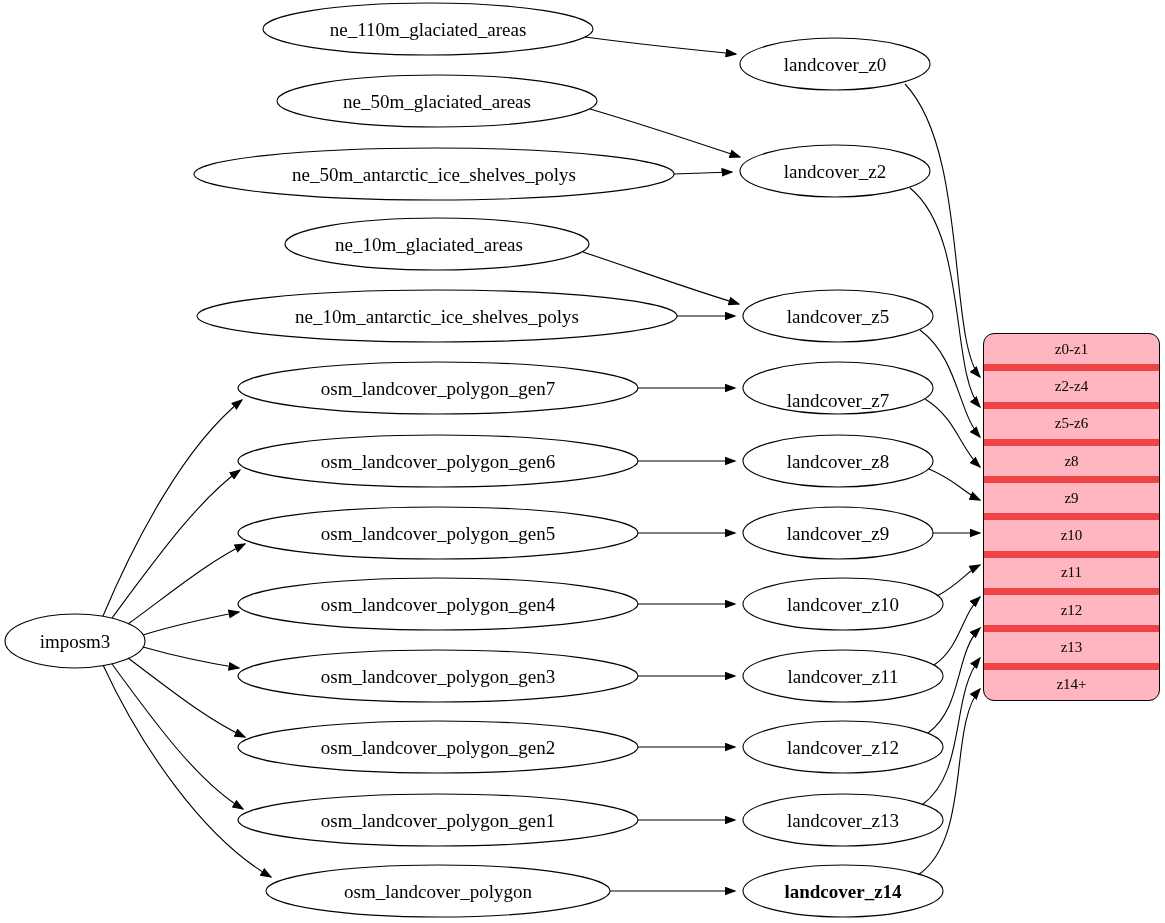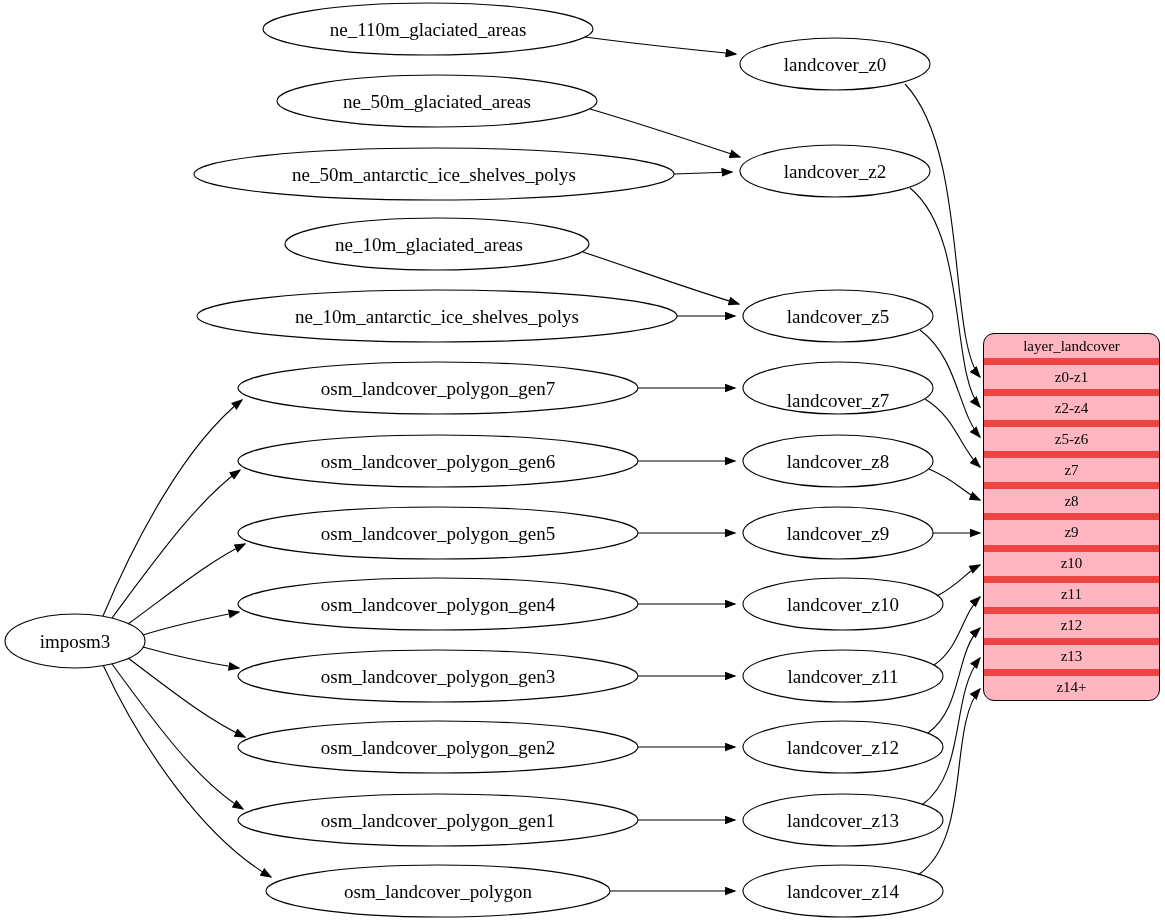--- a/index.html
+++ b/index.html
@@ -168,28 +168,26 @@
   <div class="node-label" style="left:835px; top:64px;">landcover_z0</div>
   <div class="node-label" style="left:835px; top:171px;">landcover_z2</div>
   <div class="node-label" style="left:838px; top:316px;">landcover_z5</div>
   <div class="node-label" style="left:838px; top:400px;">landcover_z7</div>
   <div class="node-label" style="left:838px; top:461px;">landcover_z8</div>
   <div class="node-label" style="left:838px; top:533px;">landcover_z9</div>
   <div class="node-label" style="left:843px; top:604px;">landcover_z10</div>
   <div class="node-label" style="left:843px; top:676px;">landcover_z11</div>
   <div class="node-label" style="left:843px; top:747px;">landcover_z12</div>
   <div class="node-label" style="left:843px; top:820px;">landcover_z13</div>
-  <div class="node-label" style="left:843px; top:891px;">landcover_z14</div>
+  <div class="node-label" style="left:843px; top:891px;font-weight:bold;">landcover_z14</div>
 
   <div class="record-table">
-    <div class="record-row">layer_landcover</div>
     <div class="record-row">z0-z1</div>
     <div class="record-row">z2-z4</div>
     <div class="record-row">z5-z6</div>
-    <div class="record-row">z7</div>
     <div class="record-row">z8</div>
     <div class="record-row">z9</div>
     <div class="record-row">z10</div>
     <div class="record-row">z11</div>
     <div class="record-row">z12</div>
     <div class="record-row">z13</div>
     <div class="record-row">z14+</div>
   </div>
 
 </div>

